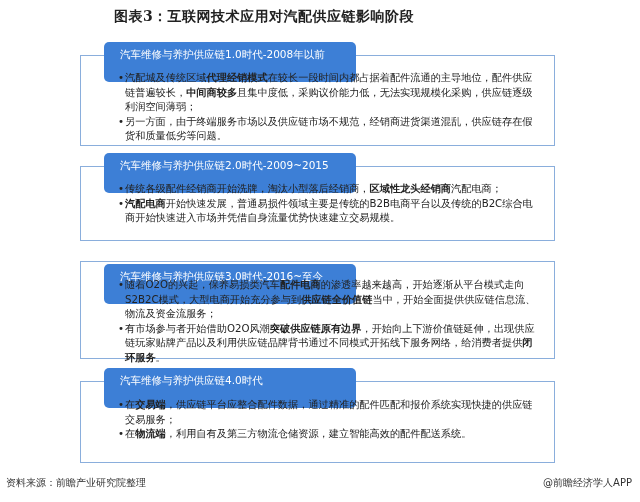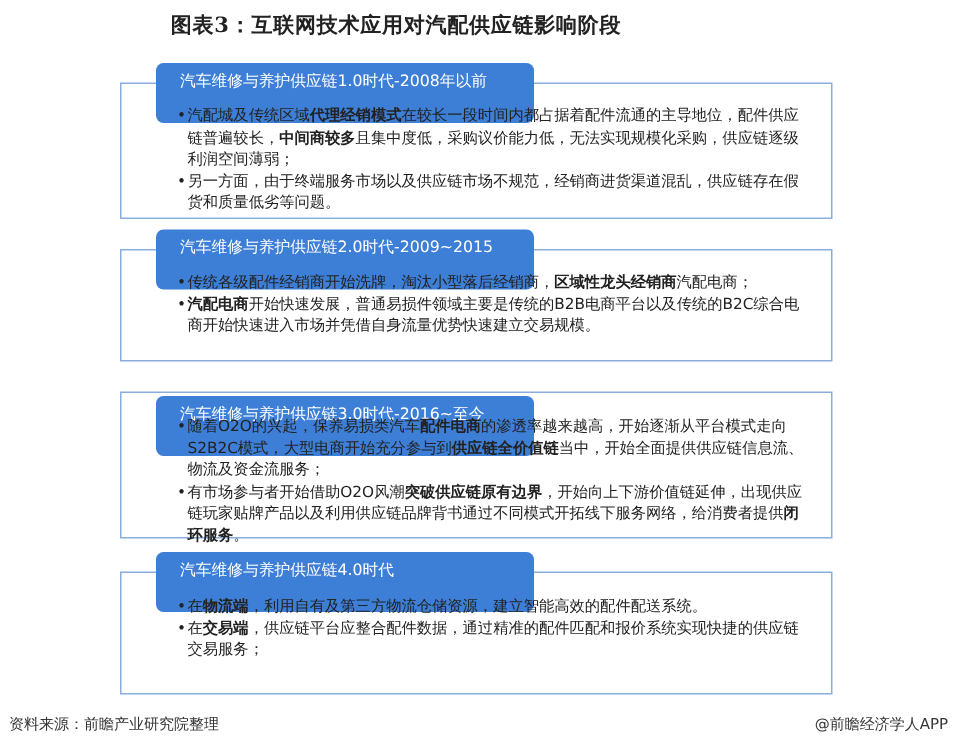--- a/index.html
+++ b/index.html
@@ -58,18 +58,18 @@
 <div class="box" style="top:261px; height:98px;"></div>
 <div class="tab" style="top:264px;">汽车维修与养护供应链3.0时代-2016~至今</div>
 <div class="content" style="top:278px;">
     <div class="item"><span>随着O2O的兴起，保养易损类汽车</span><b>配件电商</b><span>的渗透率越来越高，开始逐渐从平台模式走向S2B2C模式，大型电商开始充分参与到</span><b>供应链全价值链</b><span>当中，开始全面提供供应链信息流、物流及资金流服务；</span></div>
     <div class="item"><span>有市场参与者开始借助O2O风潮</span><b>突破供应链原有边界</b><span>，开始向上下游价值链延伸，出现供应链玩家贴牌产品以及利用供应链品牌背书通过不同模式开拓线下服务网络，给消费者提供</span><b>闭环服务</b><span>。</span></div>
   </div>
 
 <div class="box" style="top:381px; height:82px;"></div>
 <div class="tab" style="top:368px;">汽车维修与养护供应链4.0时代</div>
 <div class="content" style="top:398px;">
+    <div class="item"><span>在</span><b>交易端</b><span>，供应链平台应整合配件数据，通过精准的配件匹配和报价系统实现快捷的供应链交易服务；</span></div>
     <div class="item"><span>在</span><b>物流端</b><span>，利用自有及第三方物流仓储资源，建立智能高效的配件配送系统。</span></div>
-    <div class="item"><span>在</span><b>交易端</b><span>，供应链平台应整合配件数据，通过精准的配件匹配和报价系统实现快捷的供应链交易服务；</span></div>
   </div>
 
 <div class="source">资料来源：前瞻产业研究院整理</div>
 <div class="credit">@前瞻经济学人APP</div>
 
 </body></html>

